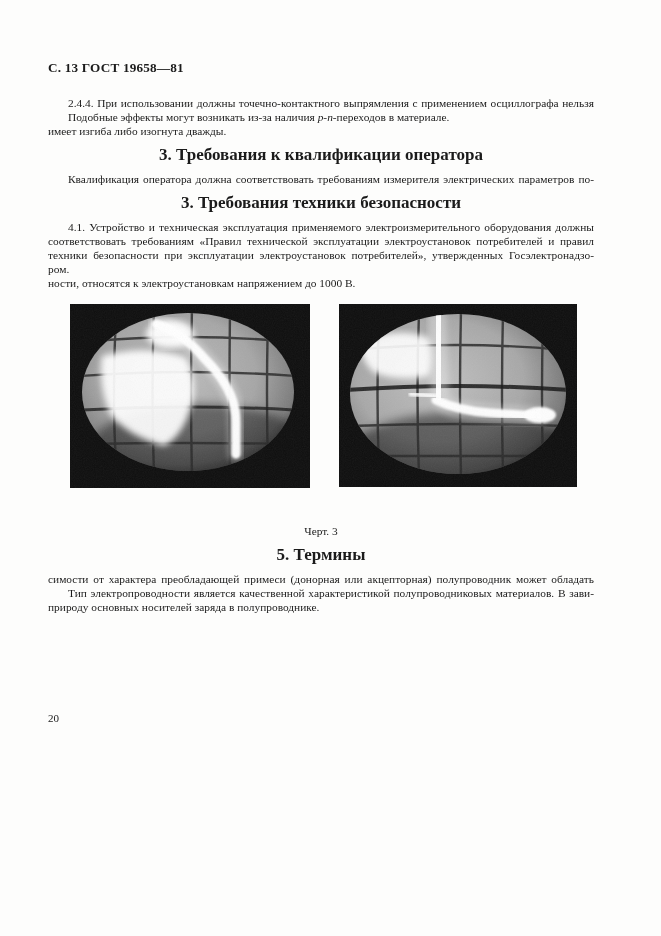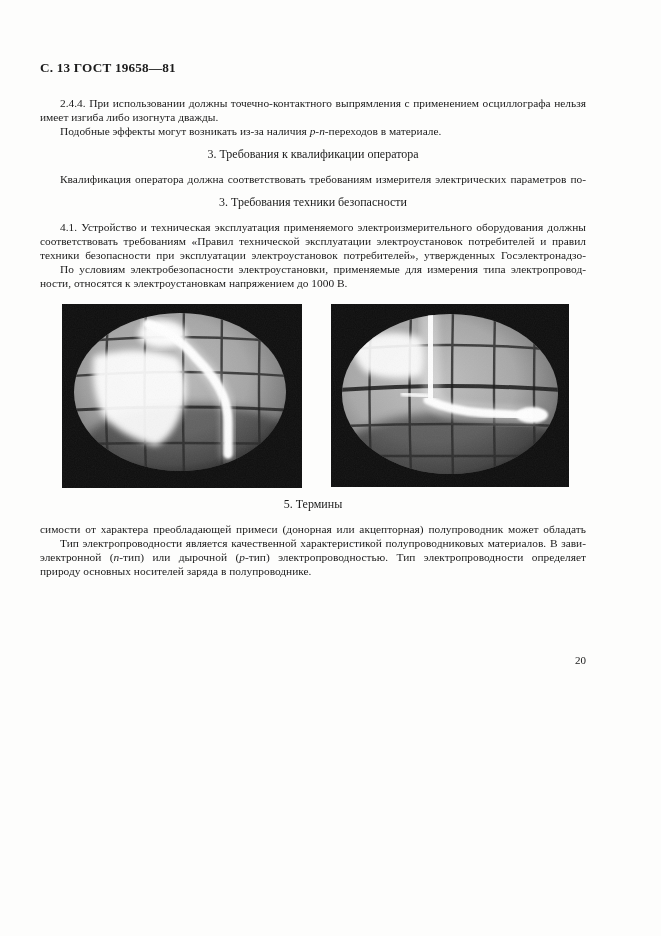--- a/index.html
+++ b/index.html
@@ -7,95 +7,95 @@
     position: relative;
     width: 661px;
     height: 936px;
     background: #fdfdfc;
     font-family: "Liberation Serif", "DejaVu Serif", serif;
     color: #1b1b1b;
     overflow: hidden;
   }
   .content {
     position: absolute;
-    left: 40px;
+    left: 48px;
     top: 60px;
     width: 546px;
   }
   .doc-header {
     font-weight: bold;
     font-size: 13.2px;
     line-height: 15px;
     letter-spacing: 0.2px;
     margin: 0 0 21px 0;
   }
   .line {
     font-size: 11.4px;
     line-height: 14px;
     text-align: justify;
     text-align-last: justify;
     white-space: normal;
   }
   .line.first { text-indent: 20px; }
   .line.last { text-align-last: auto; }
   .heading {
-    font-weight: normal;
-    font-size: 12px;
+    font-weight: bold;
+    font-size: 17px;
     line-height: 15px;
     text-align: center;
     margin: 9px 0 10px 0;
   }
   .figures {
     display: flex;
     gap: 29px;
     margin: 14px 0 0 22px;
   }
   .photo { display: block; }
   .caption {
     text-align: center;
     font-size: 11.4px;
     line-height: 14px;
     margin-top: 36px;
   }
   .terms-para { margin-top: 0; }
   .page-number {
-    text-align: right;
+    text-align: left;
     font-size: 11px;
     line-height: 13px;
-    margin-top: 76px;
+    margin-top: 98px;
   }
   i { font-style: italic; }
 </style>
 </head>
 <body>
 
 <div class="page">
   <div class="content">
 
     <div class="doc-header">С. 13 ГОСТ 19658—81</div>
 
     <div>
       <div class="line first">2.4.4. При использовании должны точечно-контактного выпрямления с применением осциллографа нельзя</div>
+      <div class="line first last"><span>Подобные эффекты могут возникать из-за наличия </span><i>p-n</i><span>-переходов в материале.</span></div>
       <div class="line last">имеет изгиба либо изогнута дважды.</div>
-      <div class="line first last"><span>Подобные эффекты могут возникать из-за наличия </span><i>p-n</i><span>-переходов в материале.</span></div>
     </div>
 
     <div class="heading">3. Требования к квалификации оператора</div>
 
     <div>
       <div class="line first">Квалификация оператора должна соответствовать требованиям измерителя электрических параметров по-</div>
     </div>
 
     <div class="heading">3. Требования техники безопасности</div>
 
     <div>
       <div class="line first">4.1. Устройство и техническая эксплуатация применяемого электроизмерительного оборудования должны</div>
       <div class="line">соответствовать требованиям «Правил технической эксплуатации электроустановок потребителей и правил</div>
       <div class="line">техники безопасности при эксплуатации электроустановок потребителей», утвержденных Госэлектронадзо-</div>
-      <div class="line first">По условиям электробезопасности электроустановки, применяемые для измерения типа электропровод-</div>
+      <div class="line last">ром.</div>
       <div class="line last">ности, относятся к электроустановкам напряжением до 1000 В.</div>
     </div>
 
     <div class="figures">
 
       <svg class="photo" width="240" height="184" viewBox="0 0 240 184" xmlns="http://www.w3.org/2000/svg">
         <defs>
           <radialGradient id="scr1" cx="45%" cy="40%" r="68%">
             <stop offset="0%" stop-color="#bdbdbd"></stop>
             <stop offset="55%" stop-color="#a6a6a6"></stop>
@@ -189,26 +189,26 @@
           <path d="M 98,10 Q 100,50 101,90" stroke="#ffffff" stroke-width="13" fill="none" opacity="0.97" stroke-linecap="round" filter="url(#b1b)"></path>
           <path d="M 97,96 Q 120,107 152,109 L 198,112" stroke="#ffffff" stroke-width="9" fill="none" opacity="0.97" stroke-linecap="round" filter="url(#b1b)"></path>
           <path d="M 72,90 L 96,92" stroke="#ffffff" stroke-width="5" fill="none" opacity="0.85" stroke-linecap="round" filter="url(#b1b)"></path>
           <ellipse cx="201" cy="111" rx="16" ry="8" fill="#ffffff" filter="url(#b1b)" opacity="0.98"></ellipse>
         </g>
         <rect width="238" height="183" filter="url(#grain2)" opacity="0.07"></rect>
       </svg>
 
     </div>
 
+    <div class="caption">Черт. 3</div>
 
     <div class="heading">5. Термины</div>
 
     <div class="terms-para">
       <div class="line">симости от характера преобладающей примеси (донорная или акцепторная) полупроводник может обладать</div>
       <div class="line first">Тип электропроводности является качественной характеристикой полупроводниковых материалов. В зави-</div>
-      <div class="line"><span>электронной (</span><i>n</i><span>-тип) или дырочной (</span><i>p</i><span>-тип) электропроводностью. Тип электропроводности определяет</span></div>
       <div class="line last">природу основных носителей заряда в полупроводнике.</div>
     </div>
 
     <div class="page-number">20</div>
 
   </div>
 </div>
 
 </body></html>

